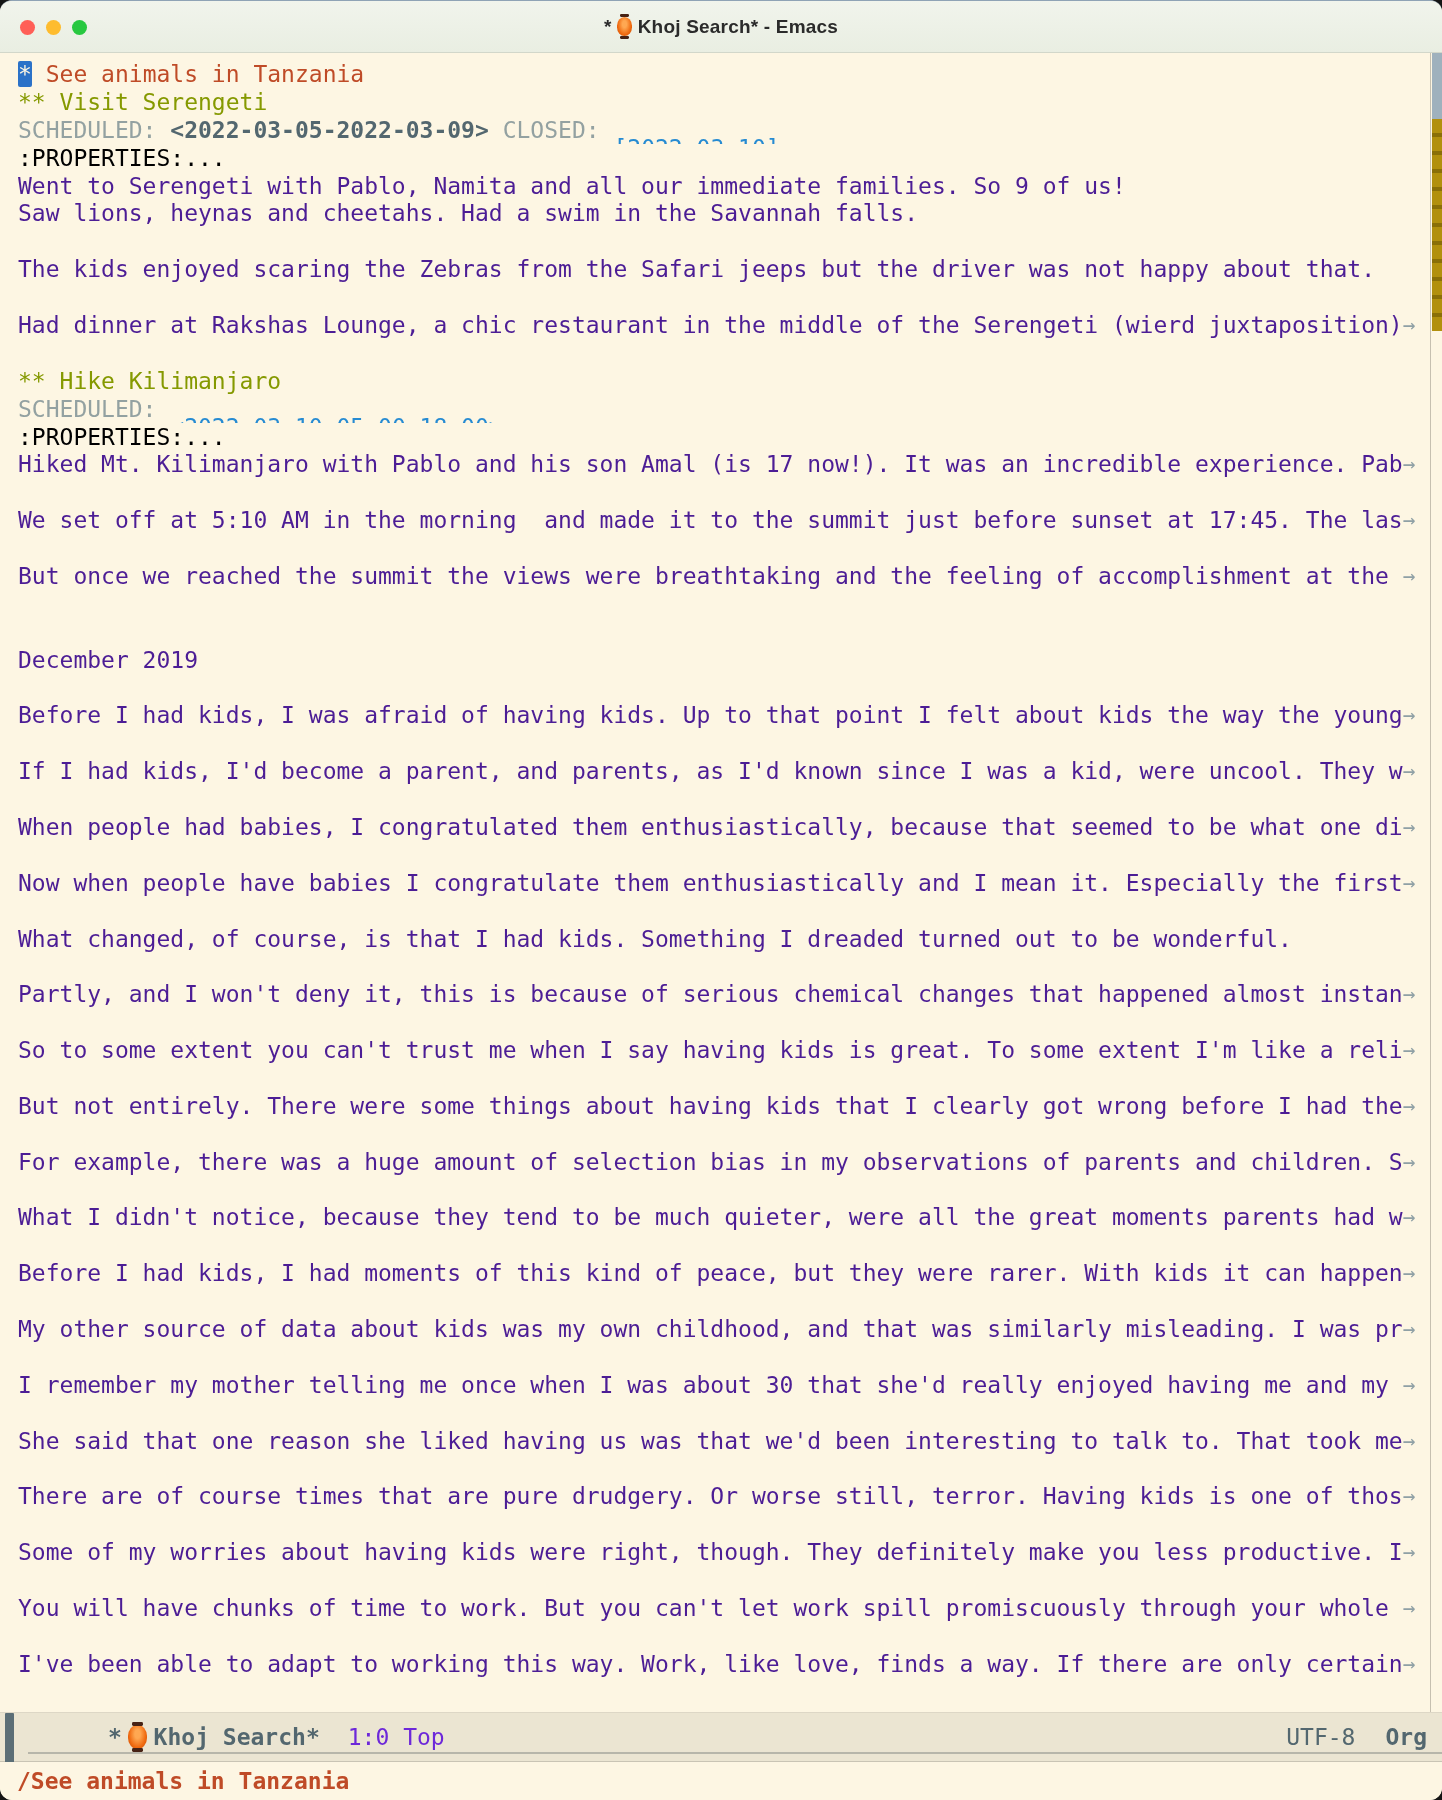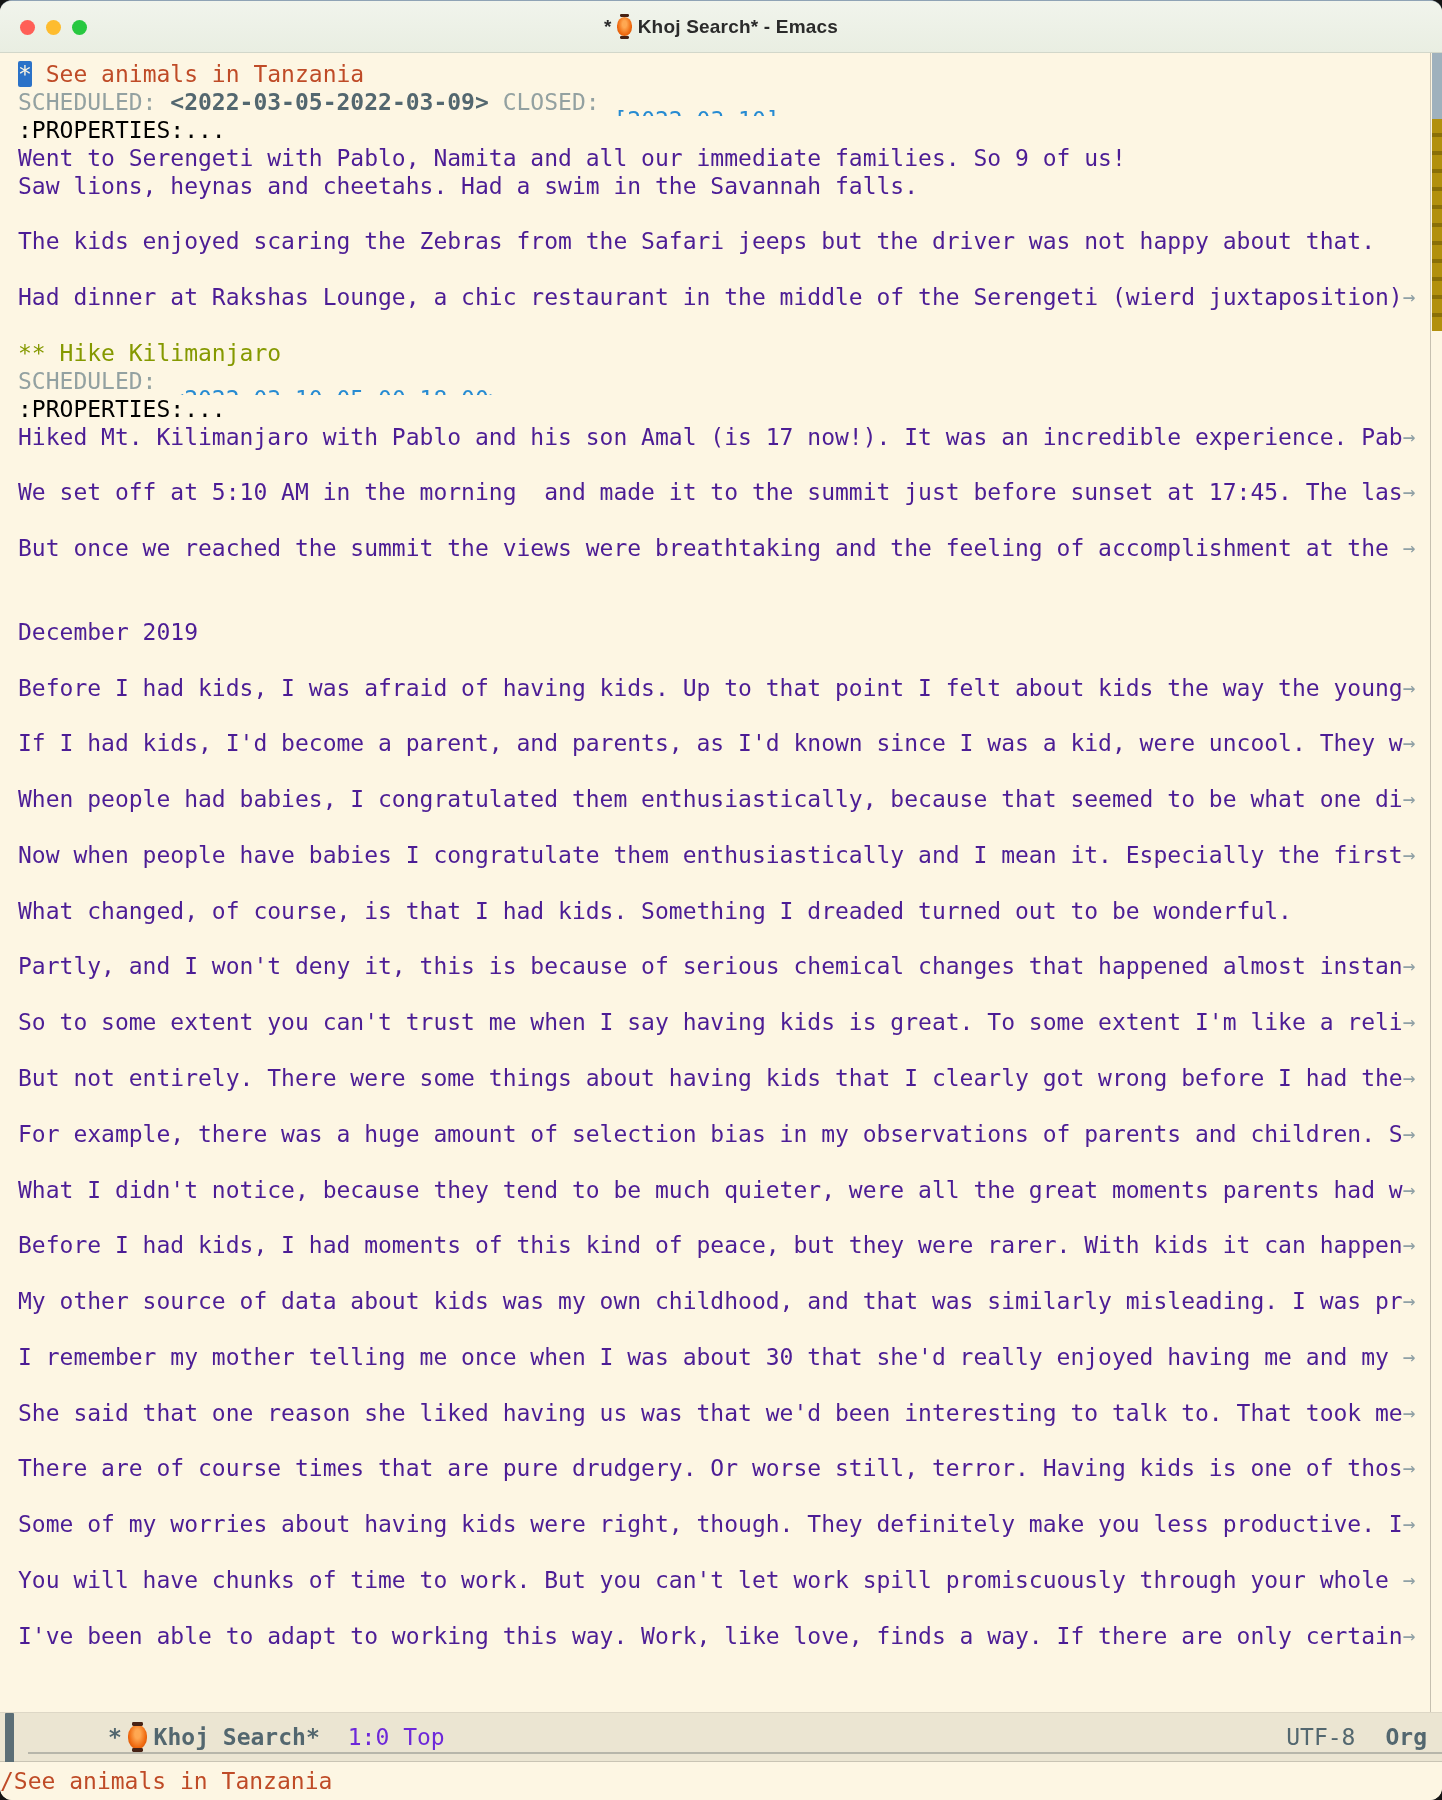--- a/index.html
+++ b/index.html
@@ -84,22 +84,23 @@
   .ml-enc { font-weight:normal; }
   .ml-mode { font-weight:bold; }
   .ml-bar {
     position:absolute; left:5px; top:0; width:9px; height:50px; background:#5b6e76; border-radius:1px;
   }
 
   
   .echo {
     position:absolute; left:0; right:0; bottom:0; height:38px;
     background:#fdf6e3; display:flex; align-items:center;
-    font-size:23px; color:#bf4b27;
+    padding-left:17px; font-size:23px; color:#bf4b27;
     border-radius:0 0 12px 12px;
+    font-weight:bold;
   }
 </style>
 </head>
 <body>
 
 <div class="window">
 
   <div class="titlebar">
     <div class="traffic">
       <div class="light" id="tl-close" style="background: rgb(255, 95, 87);"></div>
@@ -112,20 +113,24 @@
         <span class="lantern"></span>
         <span>Khoj Search* - Emacs</span>
       </span>
     </div>
   </div>
 
   <div class="buffer" id="buffer">
       <div class="line">
         <span class="t-cur">*</span>
         <span class="t-h1"> See animals in Tanzania</span>
+        <span class="sp"></span>
+      </div>
+      <div class="line">
+        <span class="t-h2">** Visit Serengeti</span>
         <span class="sp"></span>
       </div>
       <div class="line">
         <span class="t-kw">SCHEDULED:</span>
         <span class="t-ts"> &lt;2022-03-05-2022-03-09&gt;</span>
         <span class="t-kw"> CLOSED:</span>
         <span class="t-tsb"> [2022-03-10]</span>
         <span class="sp"></span>
       </div>
       <div class="line">

